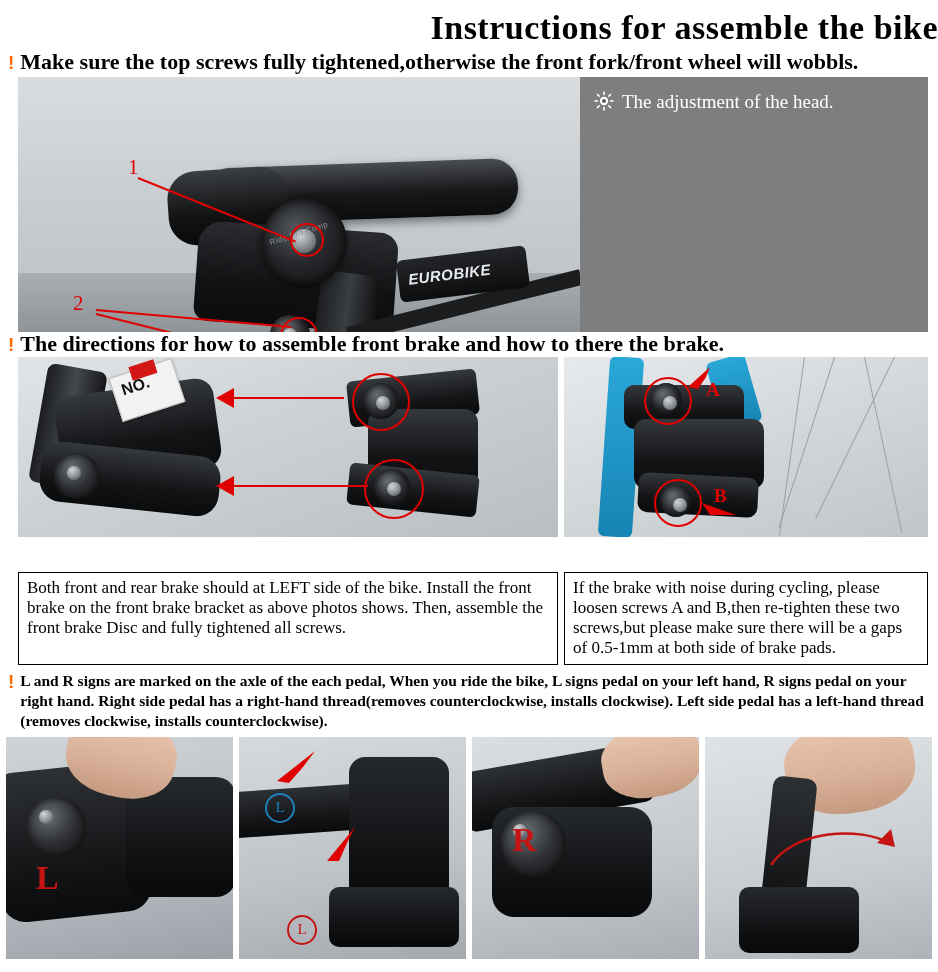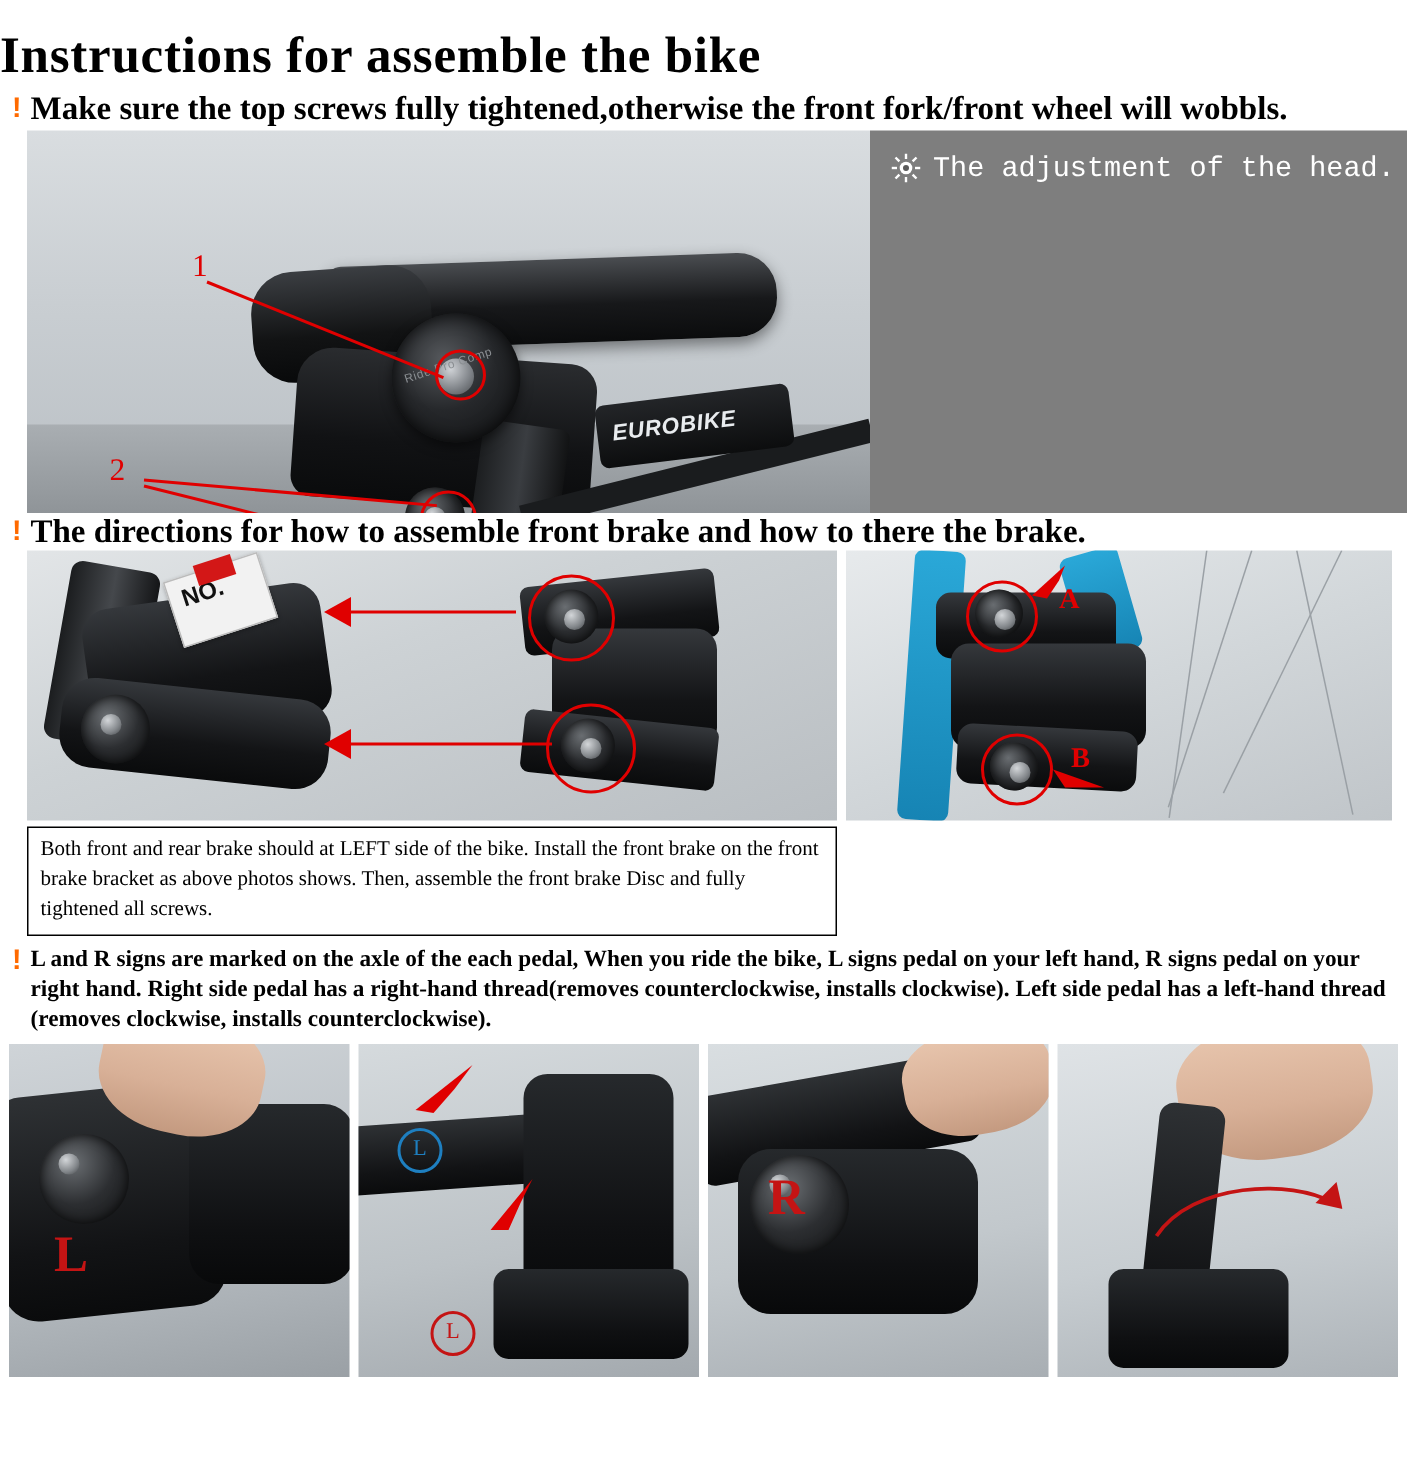--- a/index.html
+++ b/index.html
@@ -17,27 +17,27 @@
   }
   .page {
     width: 938px;
     height: 972px;
     position: relative;
     box-sizing: border-box;
   }
 
   
   .title {
-    text-align: left;
+    text-align: right;
     font-family: "Liberation Serif", serif;
     font-weight: bold;
     font-size: 34px;
     line-height: 40px;
     letter-spacing: 0.5px;
-    padding-top: 18px;
+    padding-top: 8px;
     margin: 0 0 2px 0;
   }
 
   
   .bullet-line {
     display: flex;
     align-items: flex-start;
     padding: 2px 6px 2px 8px;
   }
   .bang {
@@ -206,22 +206,21 @@
   .sec1-text {
     flex: 1 1 auto;
     height: 255px;
     background: rgba(90,90,90,.78);
     color: #ffffff;
     box-sizing: border-box;
     padding: 14px 16px 10px 14px;
   }
   .sec1-head {
     display: flex;
-    align-items: center;
-    font-family: Liberation Mono, monospace;
+    font-family: Liberation Serif, serif;
     font-size: 19px;
     margin-bottom: 12px;
     white-space: nowrap;
   }
   .sun-icon {
     display: inline-block;
     width: 20px; height: 20px;
     margin-right: 8px;
     position: relative;
     flex: 0 0 auto;
@@ -305,22 +304,23 @@
   .sec2-captions {
     display: flex;
     gap: 6px;
     margin-top: 4px;
   }
   .cap-box {
     border: 1px solid #000;
     box-sizing: border-box;
     padding: 5px 8px 6px 8px;
     font-family: "Liberation Serif", serif;
-    font-size: 14px;
+    font-size: 17px;
     line-height: 20px;
+    margin-top: 31px;
   }
   .cap-left { flex: 0 0 540px; }
   .cap-right { flex: 1 1 auto; }
 
   
   .sec3-text {
     display: flex;
     align-items: flex-start;
     padding: 6px 8px 4px 8px;
   }
@@ -519,20 +519,21 @@
 
         <div class="spoke" style="left:240px; top:0px; height:180px; transform:rotate(8deg);"></div>
         <div class="spoke" style="left:270px; top:0px; height:180px; transform:rotate(18deg);"></div>
         <div class="spoke" style="left:300px; top:0px; height:180px; transform:rotate(-12deg);"></div>
         <div class="spoke" style="left:330px; top:0px; height:180px; transform:rotate(26deg);"></div>
       </div>
     </div>
 
     <div class="sec2-captions">
       <div class="cap-box cap-left">Both front and rear brake should at LEFT side of the bike. Install the front brake on the front brake bracket as above photos shows. Then, assemble the front brake Disc and fully tightened all screws.</div>
+      <div class="cap-box cap-right">If the brake with noise during cycling, please loosen screws A and B,then re-tighten these two screws,but please make sure there will be a gaps of 0.5-1mm at both side of brake pads.</div>
     </div>
   </div>
 
   <div class="sec3-text">
     <span class="bang">!</span>
     <span class="bullet-text">L and R signs are marked on the axle of the each pedal, When you ride the bike, L signs pedal on your left hand, R signs pedal on your right hand. Right side pedal has a right-hand thread(removes counterclockwise, installs clockwise). Left side pedal has a left-hand thread (removes clockwise, installs counterclockwise).</span>
   </div>
 
   <div class="sec3-photos">
 

